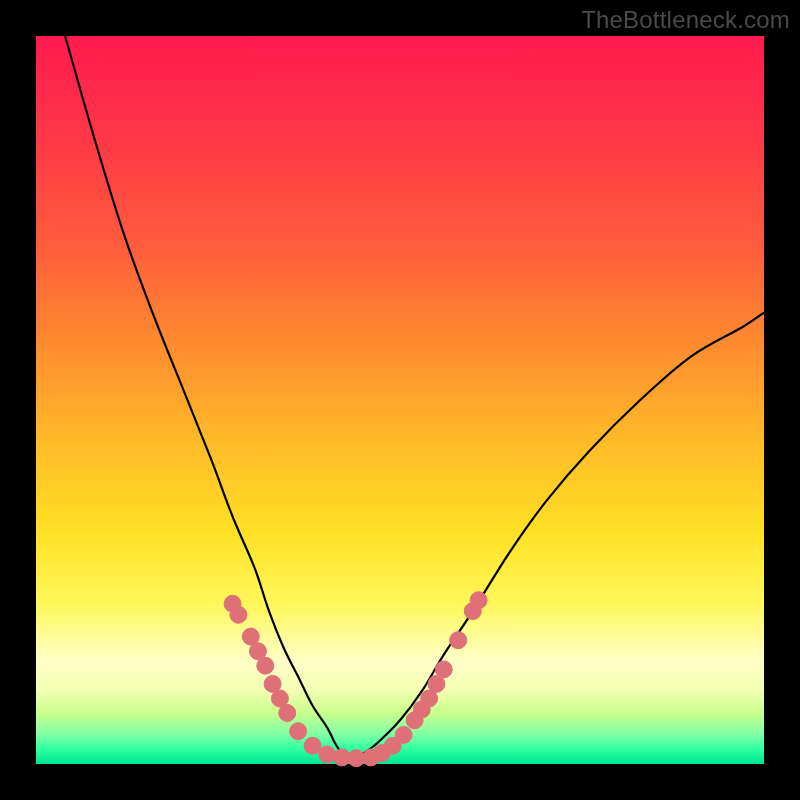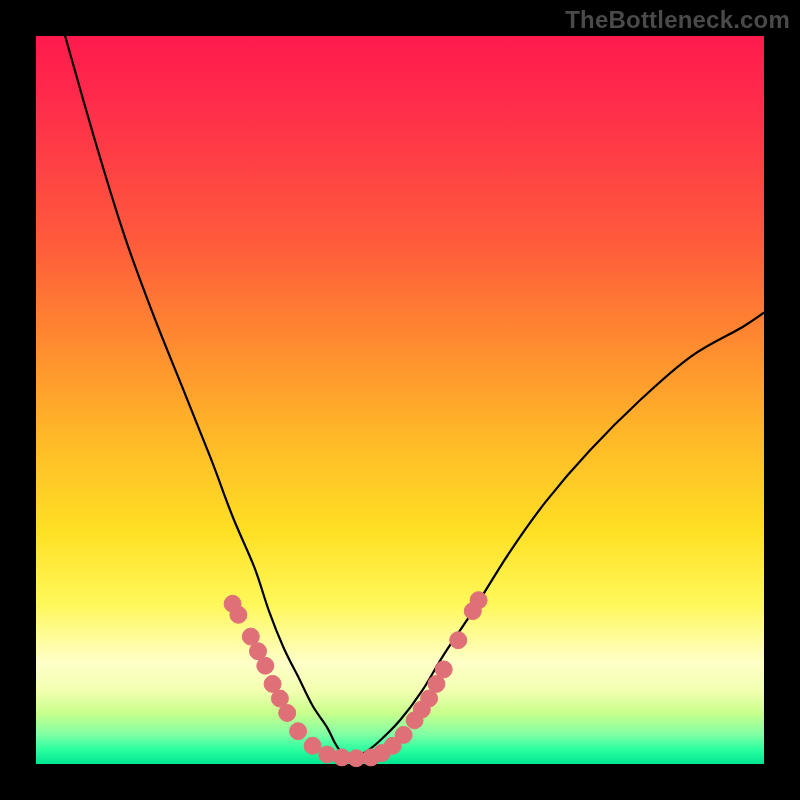--- a/index.html
+++ b/index.html
@@ -40,21 +40,21 @@
       #2cffa0 98%,
       #00e592 100%
     );
   }
   .watermark {
     position: absolute;
     top: 6px;
     right: 10px;
     color: #4a4a4a;
     font-size: 24px;
-    font-weight: 700;
+    font-weight: 400;
     letter-spacing: 0.2px;
     user-select: none;
   }
   svg.curves {
     position: absolute;
     left: 0;
     top: 0;
     width: 728px;
     height: 728px;
     overflow: visible;

